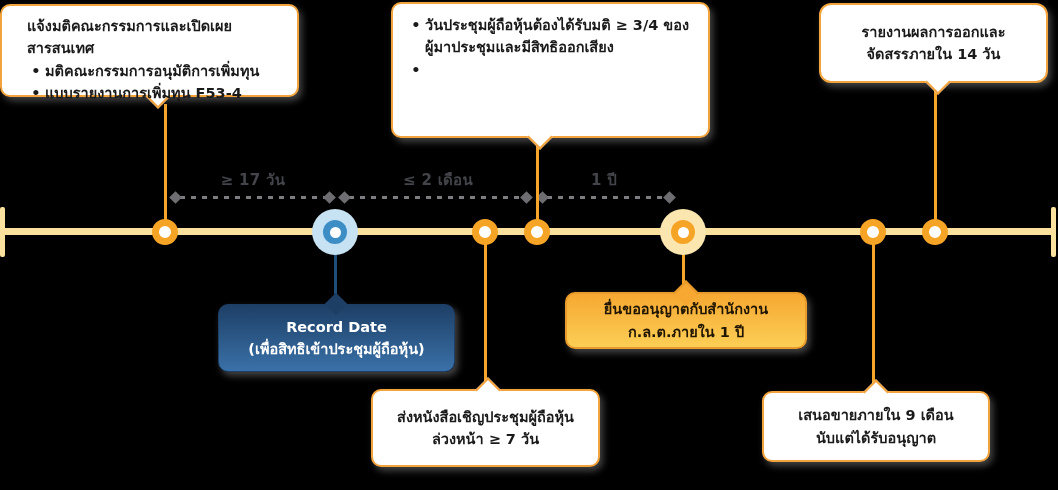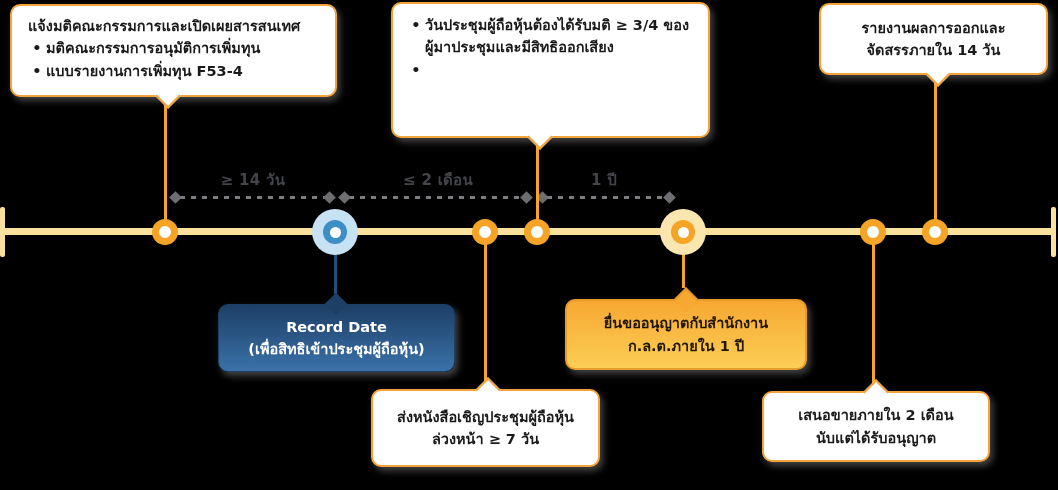--- a/index.html
+++ b/index.html
@@ -59,21 +59,21 @@
 
   <div class="abs dash" style="left:180px;top:196px;width:148px;"></div>
   <div class="abs dash" style="left:349px;top:196px;width:175px;"></div>
   <div class="abs dash" style="left:547px;top:196px;width:120px;"></div>
   <div class="abs diamond" style="left:171px;top:193px;"></div>
   <div class="abs diamond" style="left:325px;top:193px;"></div>
   <div class="abs diamond" style="left:340px;top:193px;"></div>
   <div class="abs diamond" style="left:522px;top:193px;"></div>
   <div class="abs diamond" style="left:538px;top:193px;"></div>
   <div class="abs diamond" style="left:665px;top:193px;"></div>
-  <div class="abs ivl-label" style="left:173px;top:168px;">≥ 14 วัน</div>
+  <div class="abs ivl-label" style="left:173px;top:168px;">≥ 17 วัน</div>
   <div class="abs ivl-label" style="left:358px;top:168px;">≤ 2 เดือน</div>
   <div class="abs ivl-label" style="left:524px;top:168px;">1 ปี</div>
 
   <div class="abs vline" style="left:163.5px;top:104px;height:122px;"></div>
   <div class="abs vline" style="left:535.5px;top:146px;height:80px;"></div>
   <div class="abs vline" style="left:933.5px;top:80px;height:146px;"></div>
   <div class="abs vline" style="left:483.5px;top:238px;height:152px;"></div>
   <div class="abs vline" style="left:871.5px;top:238px;height:154px;"></div>
   <div class="abs vline" style="left:681.5px;top:250px;height:38px;"></div>
   <div class="abs vline-blue" style="left:333.5px;top:252px;height:42px;"></div>
@@ -87,21 +87,21 @@
   <div class="abs node-sm" style="left:472px;top:219px;"></div>
   <div class="abs node-sm" style="left:524px;top:219px;"></div>
   <div class="abs node-lg halo-yellow" style="left:660px;top:209px;">
     <div class="ring ring-orange">
         <div class="core"></div>
       </div>
   </div>
   <div class="abs node-sm" style="left:860px;top:219px;"></div>
   <div class="abs node-sm" style="left:922px;top:219px;"></div>
 
-  <div class="abs box box-white" style="left:10px;top:4px;width:327px;height:93px;">
+  <div class="abs box box-white" style="left:0;top:4px;width:299px;height:93px;padding-left:9px;">
     <div class="ptr ptr-down-white" style="left:147px;"></div>
     <div class="box-inner txt" style="padding:9px 10px 6px 16px;">
       <div>แจ้งมติคณะกรรมการและเปิดเผยสารสนเทศ</div>
       <div class="bullet-row">
         <span class="bullet-glyph">•</span>
         <span class="bullet-text">มติคณะกรรมการอนุมัติการเพิ่มทุน</span>
       </div>
       <div class="bullet-row">
         <span class="bullet-glyph">•</span>
         <span class="bullet-text">แบบรายงานการเพิ่มทุน F53-4</span>
@@ -116,53 +116,53 @@
         <span class="bullet-glyph">•</span>
         <span class="bullet-text">วันประชุมผู้ถือหุ้นต้องได้รับมติ ≥ 3/4 ของ
 ผู้มาประชุมและมีสิทธิออกเสียง</span>
       </div>
       <div class="bullet-row">
         <span class="bullet-glyph">•</span>
       </div>
     </div>
   </div>
 
-  <div class="abs box box-white" style="left:819px;top:3px;width:229px;height:72px;">
+  <div class="abs box box-white" style="left:819px;top:3px;width:229px;height:80px;border-radius:12px;">
     <div class="ptr ptr-down-white" style="left:108px;"></div>
     <div class="box-inner txt center-col">
       <div>รายงานผลการออกและ</div>
       <div>จัดสรรภายใน 14 วัน</div>
     </div>
   </div>
 
   <div class="abs box box-blue" style="left:218px;top:296px;width:237px;height:68px;">
     <div class="ptr ptr-up-blue" style="left:109px;"></div>
     <div class="box-inner txt center-col">
       <div>Record Date</div>
       <div>(เพื่อสิทธิเข้าประชุมผู้ถือหุ้น)</div>
     </div>
   </div>
 
-  <div class="abs box box-gold" style="left:565px;top:292px;width:242px;height:71px;margin-top:7px;">
+  <div class="abs box box-gold" style="left:565px;top:292px;width:242px;height:57px;">
     <div class="ptr ptr-up-gold" style="left:110px;"></div>
     <div class="box-inner txt center-col">
       <div>ยื่นขออนุญาตกับสำนักงาน</div>
       <div>ก.ล.ต.ภายใน 1 ปี</div>
     </div>
   </div>
 
   <div class="abs box box-white" style="left:371px;top:389px;width:229px;height:78px;">
     <div class="ptr ptr-up-white" style="left:106px;"></div>
     <div class="box-inner txt center-col">
       <div>ส่งหนังสือเชิญประชุมผู้ถือหุ้น</div>
       <div>ล่วงหน้า ≥ 7 วัน</div>
     </div>
   </div>
 
   <div class="abs box box-white" style="left:762px;top:391px;width:228px;height:71px;">
     <div class="ptr ptr-up-white" style="left:103px;"></div>
     <div class="box-inner txt center-col">
-      <div>เสนอขายภายใน 2 เดือน</div>
+      <div>เสนอขายภายใน 9 เดือน</div>
       <div>นับแต่ได้รับอนุญาต</div>
     </div>
   </div>
 
 </div>
 
 </body></html>

